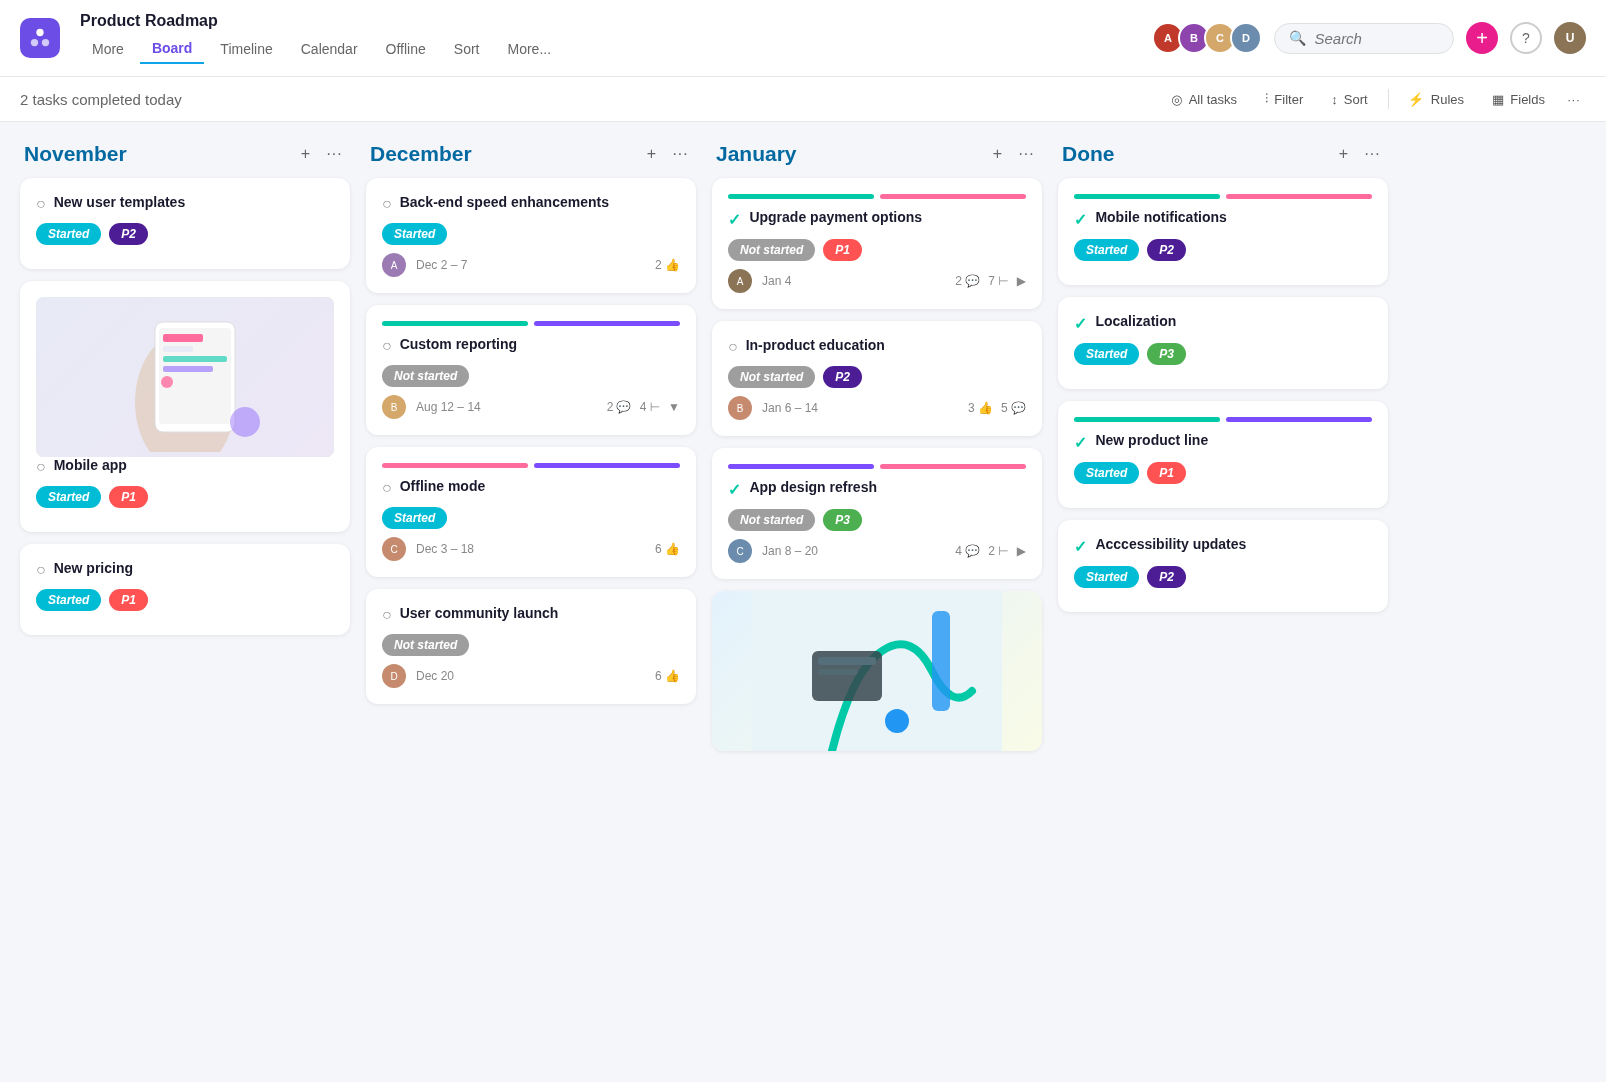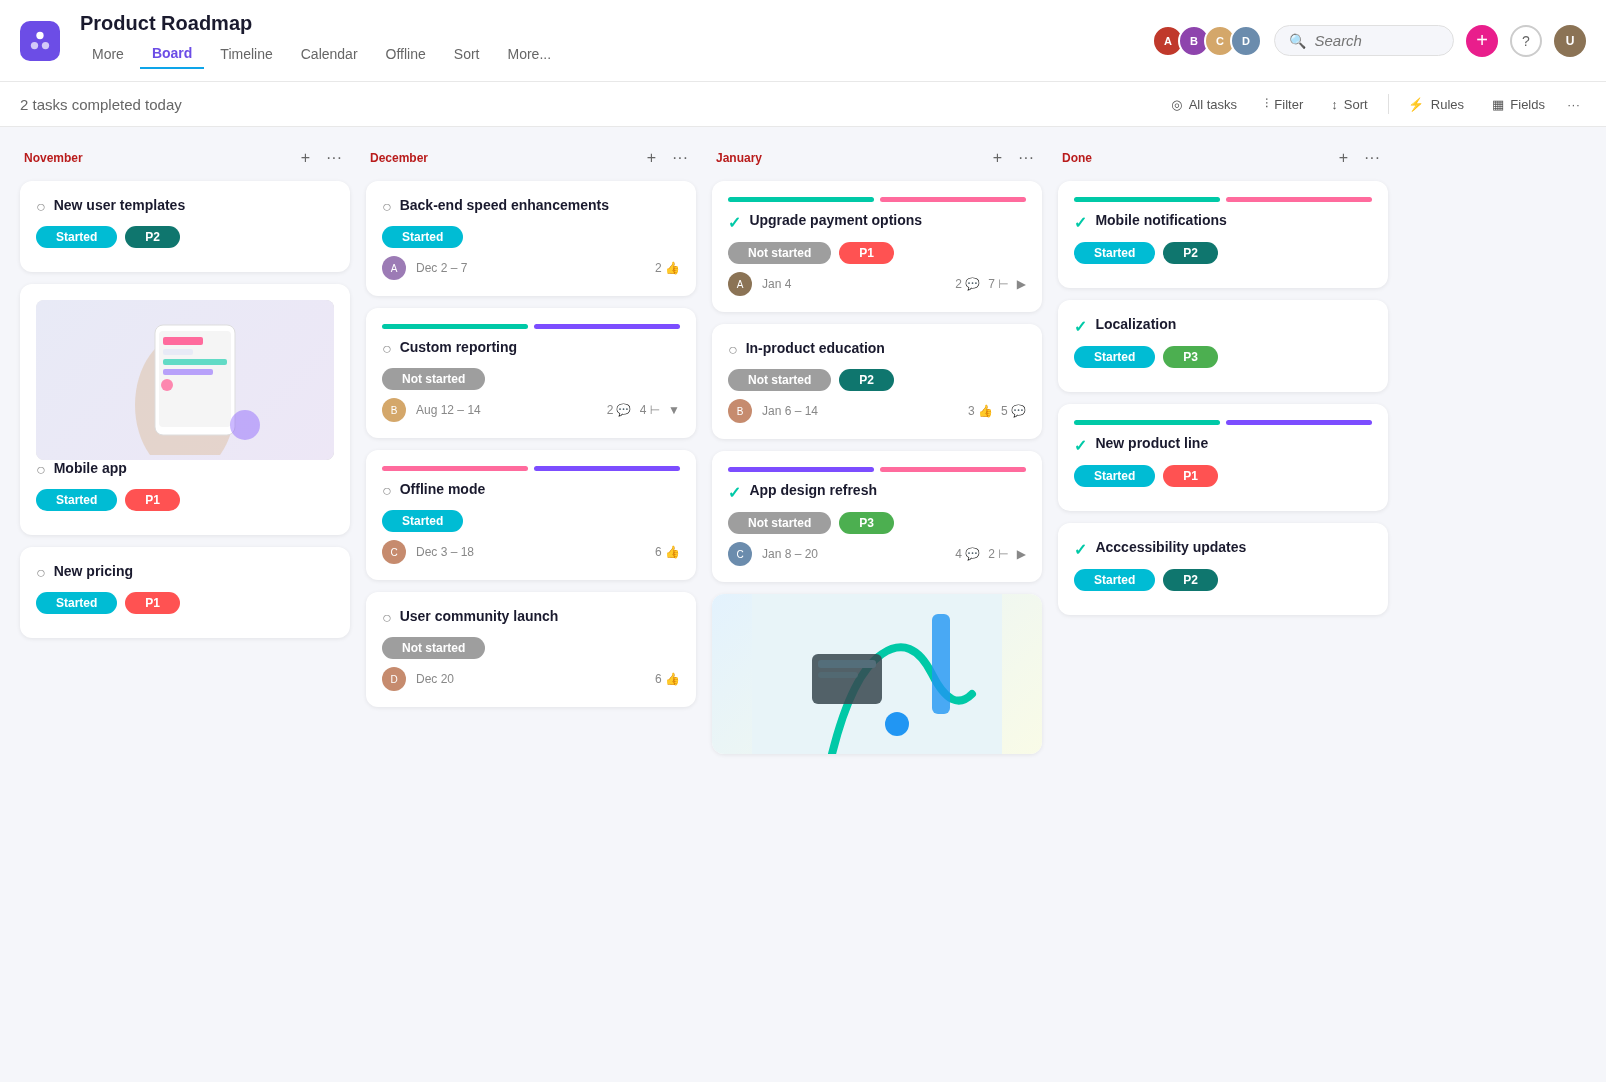--- a/index.html
+++ b/index.html
@@ -2,21 +2,21 @@
 <html><head>
   <meta charset="utf-8">
   <style>
     * { box-sizing: border-box; margin: 0; padding: 0; }
     body { font-family: -apple-system, BlinkMacSystemFont, 'Segoe UI', sans-serif; background: #f5f6fa; color: #333; font-size: 14px; }
 
     
     .header { background: #fff; border-bottom: 1px solid #e8e8e8; padding: 12px 20px; display: flex; align-items: center; gap: 20px; }
     .logo { width: 40px; height: 40px; background: #6c4de6; border-radius: 10px; display: flex; align-items: center; justify-content: center; flex-shrink: 0; }
     .logo svg { width: 22px; height: 22px; fill: white; }
-    .app-title { font-size: 20px; font-weight: 700; color: #1a1a2e; }
+    .app-title { font-size: 16px; font-weight: 700; color: #1a1a2e; }
     .nav-tabs { display: flex; gap: 4px; align-items: center; }
     .nav-tab { padding: 6px 12px; font-size: 14px; color: #666; cursor: pointer; text-decoration: none; border-radius: 6px; }
     .nav-tab.active { color: #6c4de6; border-bottom: 2px solid #0ea5e9; font-weight: 600; border-radius: 0; }
     .header-right { margin-left: auto; display: flex; align-items: center; gap: 12px; }
     .avatars { display: flex; }
     .avatar { width: 32px; height: 32px; border-radius: 50%; border: 2px solid white; margin-left: -6px; overflow: hidden; }
     .avatar:first-child { margin-left: 0; }
     .search-box { display: flex; align-items: center; gap: 8px; background: #f5f6fa; border: 1px solid #e0e0e0; border-radius: 20px; padding: 6px 14px; width: 180px; }
     .search-icon { color: #999; font-size: 14px; }
     .search-box input { border: none; background: transparent; outline: none; font-size: 15px; color: #333; width: 100%; font-style: italic; }
@@ -29,35 +29,35 @@
     .tasks-info { font-size: 15px; color: #666; }
     .toolbar-actions { display: flex; align-items: center; gap: 4px; }
     .toolbar-btn { display: flex; align-items: center; gap: 6px; padding: 6px 12px; border: none; background: transparent; cursor: pointer; color: #555; font-size: 13px; border-radius: 6px; }
     .toolbar-divider { width: 1px; height: 20px; background: #e0e0e0; margin: 0 4px; }
     .toolbar-more { padding: 6px; color: #666; cursor: pointer; }
 
     
     .board { display: flex; gap: 16px; padding: 20px; overflow-x: auto; align-items: flex-start; min-height: calc(100vh - 120px); }
     .column { width: 330px; flex-shrink: 0; }
     .column-header { display: flex; align-items: center; gap: 8px; margin-bottom: 12px; padding: 0 4px; }
-    .column-title { font-size: 12px; font-weight: 700; color: #b91c1c; flex: 1; }
+    .column-title { font-size: 21px; font-weight: 700; color: #0369a1; flex: 1; }
     .column-actions { display: flex; align-items: center; gap: 8px; }
     .col-action-btn { background: none; border: none; cursor: pointer; color: #666; font-size: 16px; padding: 2px 4px; }
 
     
     .card { background: white; border-radius: 12px; padding: 16px; margin-bottom: 12px; box-shadow: 0 1px 4px rgba(0,0,0,0.08); cursor: pointer; }
     .card-title { font-size: 14px; font-weight: 600; color: #1a1a2e; display: flex; align-items: flex-start; gap: 8px; margin-bottom: 10px; }
     .check-icon { color: #999; flex-shrink: 0; margin-top: 1px; font-size: 16px; }
     .check-icon.done { color: #00c9a7; }
     .tags { display: flex; gap: 8px; flex-wrap: wrap; margin-bottom: 8px; }
-    .tag { padding: 4px 20px; border-radius: 20px; font-size: 12px; font-weight: 600; }
+    .tag { padding: 4px 12px; border-radius: 20px; font-size: 12px; font-weight: 600; font-style: italic; }
     .tag-started { background: #00bcd4; color: white; }
     .tag-not-started { background: #9e9e9e; color: white; }
     .tag-p1 { background: #ff5252; color: white; }
-    .tag-p2 { background: #0f766e; color: white; }
+    .tag-p2 { background: #4c1d95; color: white; }
     .tag-p3 { background: #4caf50; color: white; }
     .card-meta { display: flex; align-items: center; gap: 10px; margin-top: 8px; }
     .meta-avatar { width: 24px; height: 24px; border-radius: 50%; flex-shrink: 0; }
     .meta-date { font-size: 12px; color: #888; }
     .meta-actions { display: flex; align-items: center; gap: 8px; margin-left: auto; }
     .meta-action { font-size: 12px; color: #888; display: flex; align-items: center; gap: 3px; }
     .progress-bars { display: flex; gap: 6px; margin-bottom: 10px; }
     .prog-bar { height: 5px; border-radius: 3px; flex: 1; }
     .bar-green { background: #00c9a7; }
     .bar-pink { background: #ff6b9d; }

